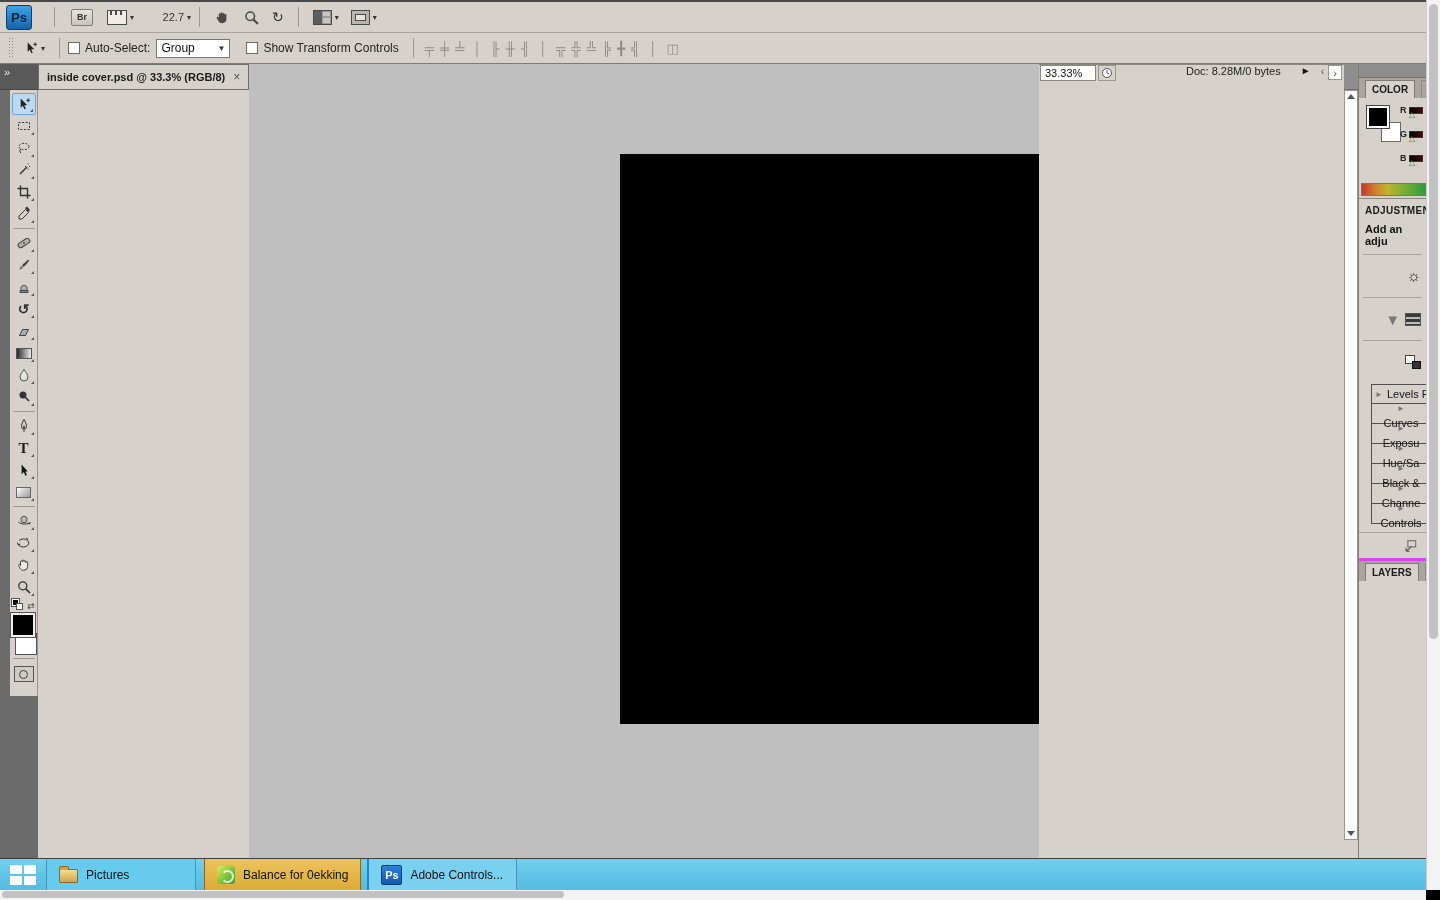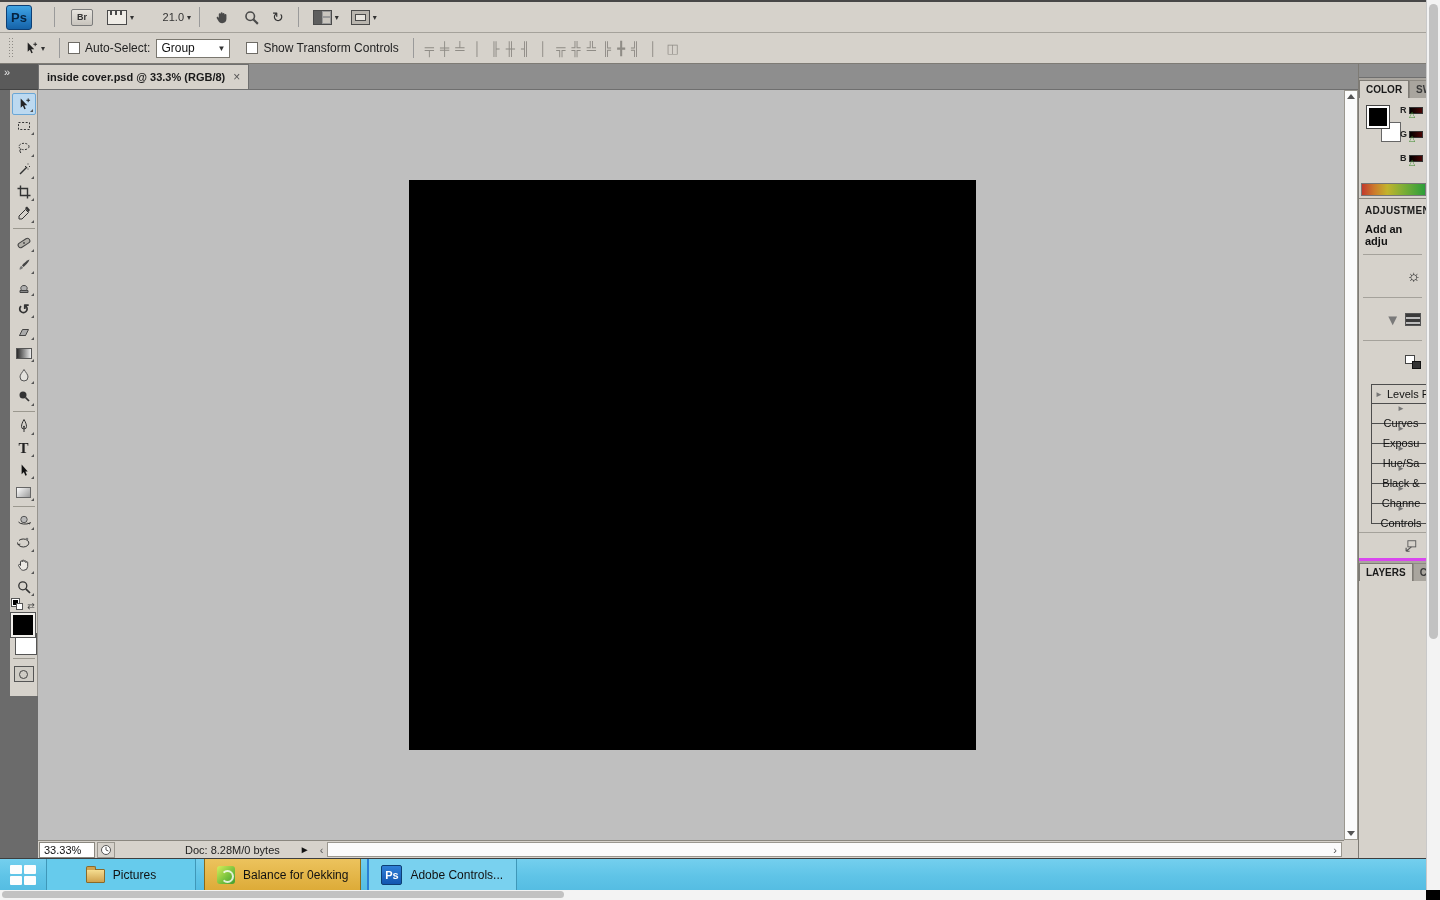--- a/index.html
+++ b/index.html
@@ -70,28 +70,28 @@
   .miniswatch .f { position:absolute; top:0; left:0; width:7px; height:7px; background:#000; border:1px solid #fff; outline:1px solid #555; }
   .miniswatch .b { position:absolute; right:0; bottom:0; width:7px; height:7px; background:#fff; border:1px solid #555; }
   .swapar::before { content:"⇄"; font-size:9px; color:#444; }
   .fgbg { position:relative; width:26px; height:42px; margin-top:2px; flex:0 0 auto; }
   .fgbg .bg { position:absolute; right:0; bottom:0; width:22px; height:22px; background:#fff; border:1px solid #555; }
   .fgbg .fg { position:absolute; left:0; top:0; width:24px; height:24px; background:#000; border:2px solid #f2f0ec; outline:1px solid #555; }
   .qmask { width:20px; height:16px; border:1px solid #555; background:#cfccc5; display:flex; align-items:center; justify-content:center; margin-top:4px; flex:0 0 auto; }
   .qmask div { width:9px; height:9px; border:1px solid #444; border-radius:50%; }
 
   
-  .maincol { flex:1; display:flex; flex-direction:column; min-width:0;border-radius:26px; }
+  .maincol { flex:1; display:flex; min-width:0;border-radius:26px; }
   .tabbar { height:26px; background:#8e8e8e; border-bottom:1px solid #6f6f6f; display:flex; align-items:flex-end; }
   .doctab { height:25px; background:#d6d2cb; border:1px solid #6f6f6f; border-bottom:none; display:flex; align-items:center; padding:0 8px; gap:8px; }
   .doctab .title { font-size:11px; font-weight:bold; color:#1a1a1a; white-space:nowrap; }
   .doctab .close { font-size:12px; color:#555; }
   .canvas { flex:1; background:#bfbfbf; position:relative; overflow:hidden; }
   .docimage { position:absolute; left:371px; top:90px; width:567px; height:570px; background:#000; }
-  .statusbar { height:18px; background:#d6d2cb; border-top:1px solid #8a877f; display:flex; align-items:center; }
+  .statusbar { height:18px; background:#d6d2cb; border-top:1px solid #8a877f; display:flex; align-items:flex-start; }
   .zoombox { width:56px; height:16px; background:#fff; border:1px solid #8a877f; font-size:11px; color:#111; display:flex; align-items:center; padding-left:4px; margin-left:1px; }
   .statico { width:18px; height:16px; border:1px solid #9a978f; display:flex; align-items:center; justify-content:center; margin-left:2px; }
   .docinfo { font-size:11px; color:#222; margin:0 14px 0 70px; white-space:nowrap; }
   .statplay { font-size:10px; color:#111; margin:0 6px; }
   .statplay::before { content:"►"; }
   .hleft { font-size:11px; color:#555; padding:0 4px; }
   .hleft::before { content:"‹"; }
   .htrack { flex:1; height:15px; background:#fbfbfb; border:1px solid #9a978f; margin-right:2px; display:flex; align-items:center; justify-content:flex-end; }
   .hright { font-size:11px; color:#555; padding:0 4px; }
   .hright::before { content:"›"; }
@@ -101,21 +101,21 @@
   .vscroll .sp { height:26px; background:#8e8e8e; border-bottom:1px solid #6f6f6f; }
   .vtrack { flex:1; background:#fbfbfb; border:1px solid #9a978f; display:flex; flex-direction:column; justify-content:space-between; align-items:center; padding:3px 0; }
   .tri-up { width:0; height:0; border-left:4px solid transparent; border-right:4px solid transparent; border-bottom:5px solid #555; }
   .tri-dn { width:0; height:0; border-left:4px solid transparent; border-right:4px solid transparent; border-top:5px solid #555; }
   .vscroll .gap { height:18px; }
 
   
   .rightcol { width:68px; background:#d6d2cb; border-left:1px solid #7e7b75; display:flex; flex-direction:column; overflow:hidden; }
   .rc-sp { height:14px; background:#8e8e8e; border-bottom:1px solid #6f6f6f; flex:0 0 auto; }
   .ptabs { height:20px; display:flex; align-items:flex-end; background:#a9a59e; flex:0 0 auto; }
-  .ptab { font-size:10px; font-weight:bold; color:#1a1a1a; padding:3px 6px 3px 6px; }
+  .ptab { font-size:10px; font-weight:bold; color:#1a1a1a; padding:3px 6px 3px 6px;margin-left:6px; }
   .ptab.active { background:#d6d2cb; border:1px solid #7e7b75; border-bottom:none; }
   .ptab.inactive { background:#a9a59e; color:#3a3a3a; border:1px solid #8e8a83; border-bottom:none; }
   .colorbody { position:relative; height:100px; flex:0 0 auto; }
   .cb-swatches { position:absolute; left:8px; top:8px; width:42px; height:40px; }
   .cb-swatches .bg { position:absolute; left:14px; top:16px; width:20px; height:20px; background:#fff; border:1px solid #666; }
   .cb-swatches .fg { position:absolute; left:0; top:0; width:22px; height:22px; background:#000; border:2px solid #fff; outline:1px solid #444; }
   .chrow { position:absolute; right:0; width:26px; height:20px; display:flex; align-items:center; }
   .chrow .lab { font-size:9px; font-weight:bold; color:#222; margin-right:2px; }
   .chrow .bar { width:14px; height:7px; background:linear-gradient(90deg,#000,#4a0505); border:1px solid #333; }
   .chrow .tri { position:absolute; left:9px; top:10px; font-size:8px; color:#3f8f2e; }
@@ -154,21 +154,21 @@
   .layerfill { flex:1; }
   .layerfooter { height:18px; border-top:1px solid #a5a29b; display:flex; align-items:center; justify-content:flex-end; padding-right:6px; flex:0 0 auto; }
 
   
   .taskbar { height:32px; background:linear-gradient(180deg,#74cfee 0%,#5fc4e7 55%,#55bde2 100%); border-top:1px solid #3e3e3e; display:flex; align-items:stretch; }
   .startbtn { width:46px; display:flex; align-items:center; justify-content:center; }
   .winicon { display:grid; grid-template-columns:12px 12px; grid-template-rows:9px 9px; gap:2px; }
   .winicon div { background:#fdfdfd; border-radius:1px; }
   .task { display:flex; align-items:center; gap:8px; padding:0 12px; min-width:150px; border-left:1px solid #3f97b8; border-right:1px solid #3f97b8; }
   .task .lbl { font-size:12px; color:#111; white-space:nowrap; }
-  .task.blue { background:#66cbec;justify-content:center; }
+  .task.blue { background:#66cbec; }
   .task.gold { background:linear-gradient(180deg,#ecc35d,#ddab38); border-left:1px solid #8a6a1a; border-right:1px solid #8a6a1a; }
   .task.psd  { background:#79d1ef; border-left:2px solid #2b7fd4; }
   .foldericon { position:relative; width:19px; height:14px; background:linear-gradient(180deg,#f5dd90,#cfa24e); border:1px solid #8a6a2a; border-radius:1px; margin-top:2px; }
   .foldericon::before { content:""; position:absolute; top:-4px; left:-1px; width:8px; height:3px; background:#cfa24e; border:1px solid #8a6a2a; border-bottom:none; border-radius:2px 2px 0 0; }
   .balicon { width:18px; height:18px; border-radius:3px; background:linear-gradient(135deg,#d8ee5a 0%,#7cc43e 55%,#3d9c30 100%); position:relative; }
   .balicon::after { content:""; position:absolute; left:4px; top:4px; width:9px; height:9px; border-radius:50%; border:2px solid rgba(255,255,255,.8); border-left-color:transparent; }
   .pstaskicon { width:21px; height:20px; background:linear-gradient(180deg,#2f7fd8,#1257b0); border:1px solid #0d3f74; border-radius:2px; color:#fff; font-weight:bold; font-size:11px; display:flex; align-items:center; justify-content:center; }
 
   
   .oscroll-v { width:14px; background:#f3f3f3; border-left:1px solid #c9c9c9; position:relative; }
@@ -188,21 +188,21 @@
   <div class="appwrap">
 
     <div class="menubar">
       <div class="pslogo">Ps</div>
       <div class="vsep"></div>
       <div class="brbtn">Br</div>
       <div class="abar-ico">
         <span class="extras-ico"></span>
         <span class="caret"></span>
       </div>
-      <div class="zoomval">21.0</div>
+      <div class="zoomval">22.7</div>
       <span class="caret"></span>
       <div class="vsep"></div>
       <div class="abar-ico">
         <svg width="17" height="17" viewBox="0 0 16 16">
               <path d="M4.5 8.5V4.8a.9.9 0 0 1 1.8 0V4a.9.9 0 0 1 1.8 0v.6a.9.9 0 0 1 1.8 0v1a.9.9 0 0 1 1.8 0v3.9a4 4 0 0 1-4 3.8c-2 0-2.8-.8-3.8-2.5L2.6 8.6c-.5-.9.8-1.7 1.4-.8z" fill="#4a4a4a"></path>
             </svg>
       </div>
       <div class="abar-ico">
         <svg width="17" height="17" viewBox="0 0 16 16">
               <circle cx="6.8" cy="6.8" r="4" fill="none" stroke="#4a4a4a" stroke-width="1.5"></circle>

